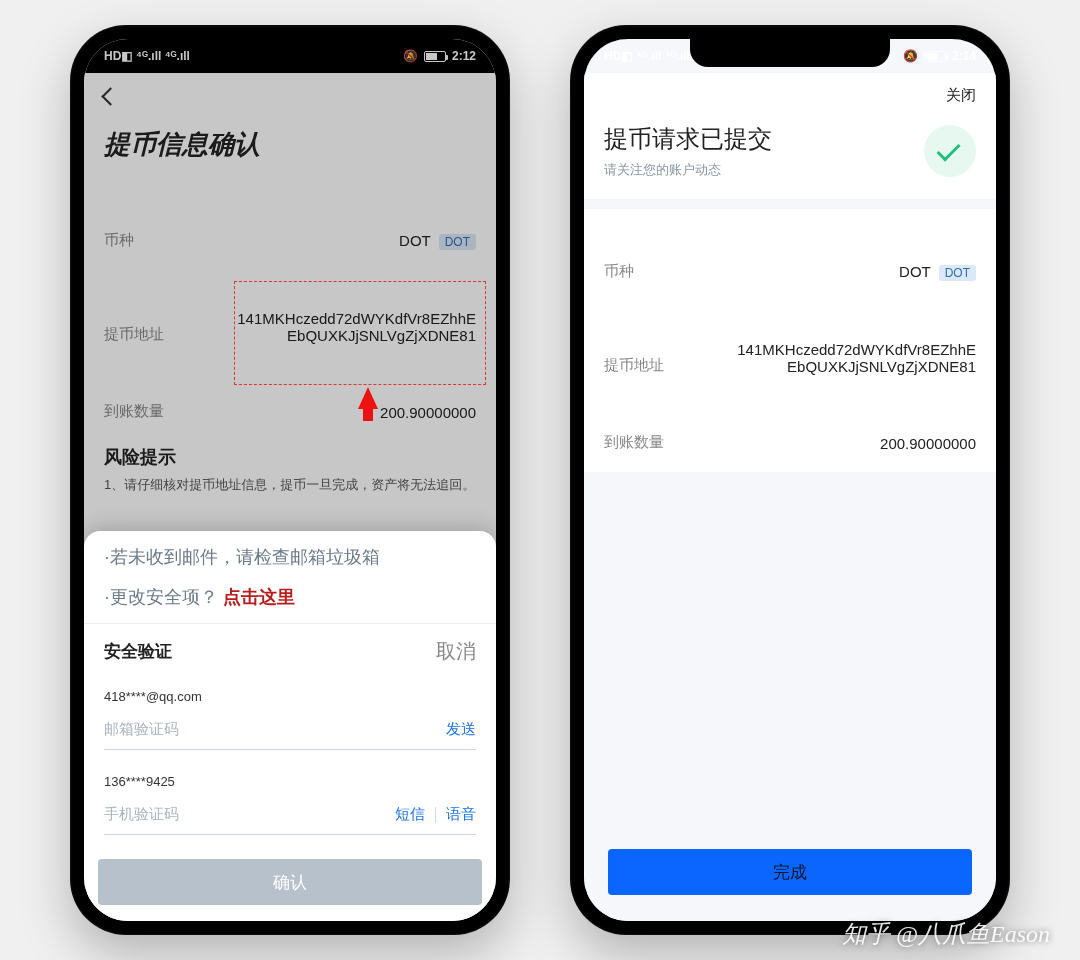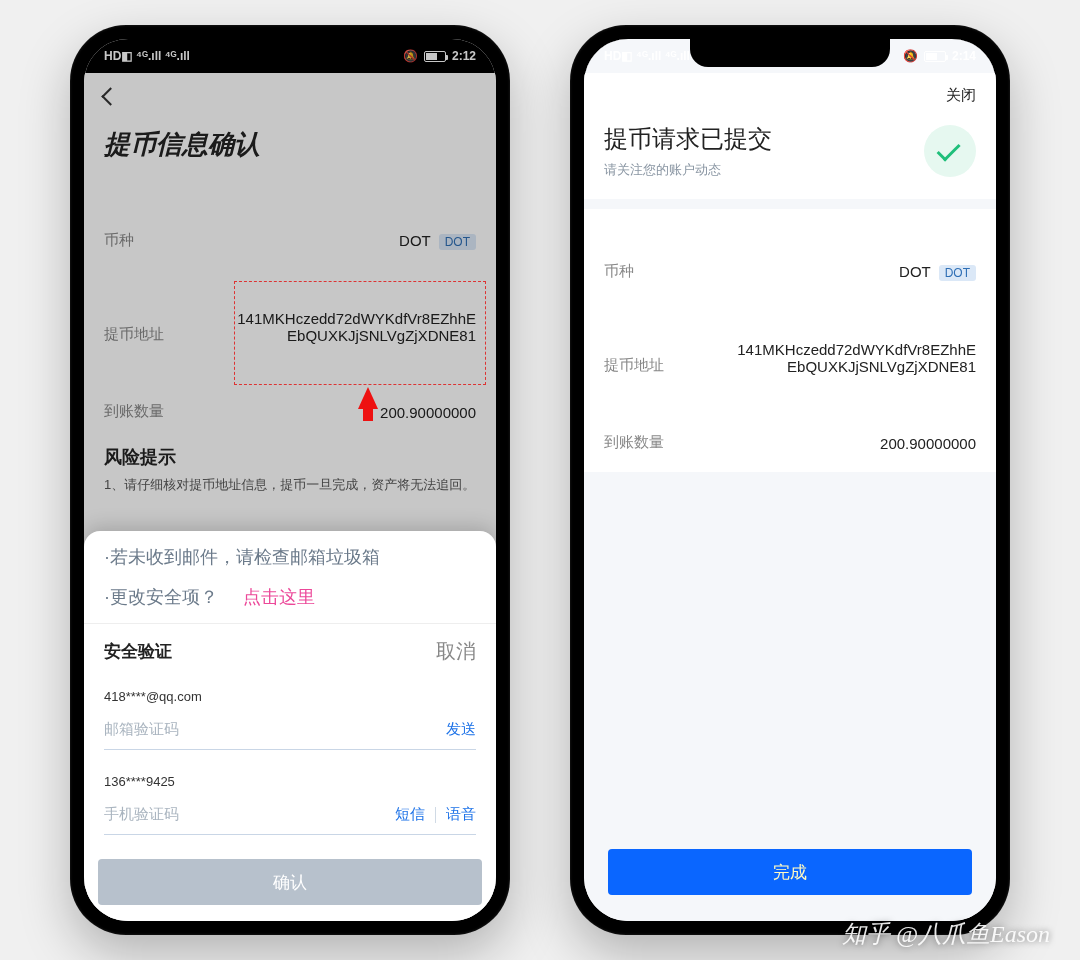--- a/index.html
+++ b/index.html
@@ -122,21 +122,21 @@
 
   
   .sheet {
     position:absolute; left:0; right:0; bottom:0;
     background:#fff; border-top-left-radius:16px; border-top-right-radius:16px;
     box-shadow: 0 -4px 20px rgba(0,0,0,0.18);
     padding-bottom: 10px;
     z-index: 30;
   }
   .sheet-note { font-size:18px; color:#6b7a8a; padding: 14px 20px 2px; }
-  .sheet-link { color:#ec4899; font-weight:400;margin-left:20px; }
+  .sheet-link { color:#b91c1c; font-weight:700; }
   .sheet-divider { height:1px; background:#eee; margin: 12px 0 0; }
   .sheet-header { display:flex; justify-content:space-between; align-items:center; padding:14px 20px; }
   .sheet-title { font-size:17px; font-weight:600; color:#222; }
   .sheet-cancel { font-size:20px; color:#888; }
   .field-block { padding: 10px 20px 0; }
   .field-id { font-size:13px; color:#333; margin-bottom:6px; }
   .field-row {
     display:flex; justify-content:space-between; align-items:center;
     border-bottom:1px solid #c9d6e6;
     height: 40px; font-size:15px;
@@ -169,21 +169,21 @@
   .check-mark {
     width:22px; height:12px; border-left:3px solid #1fbf7a; border-bottom:3px solid #1fbf7a;
     transform: rotate(-45deg) translateY(-2px);
   }
   .card {
     background:#fff; margin-top:10px; padding: 4px 0 10px;
   }
   .spacer { flex:1; background:#f5f7fa; }
   .done-btn {
     margin: 0 24px 26px; height:46px; border-radius:4px;
-    background:#0a66ff; color:#fef9c3; font-size:17px;
+    background:#0a66ff; color:#0f172a; font-size:17px;
     display:flex; align-items:center; justify-content:center;
   }
 
   
   .watermark {
     position:absolute; right:30px; bottom:10px;
     color:rgba(255,255,255,0.9); font-size:24px; font-style:italic;
     text-shadow: 0 0 6px rgba(0,0,0,0.5);
     font-family: "STKaiti","KaiTi",serif;
     pointer-events:none;

